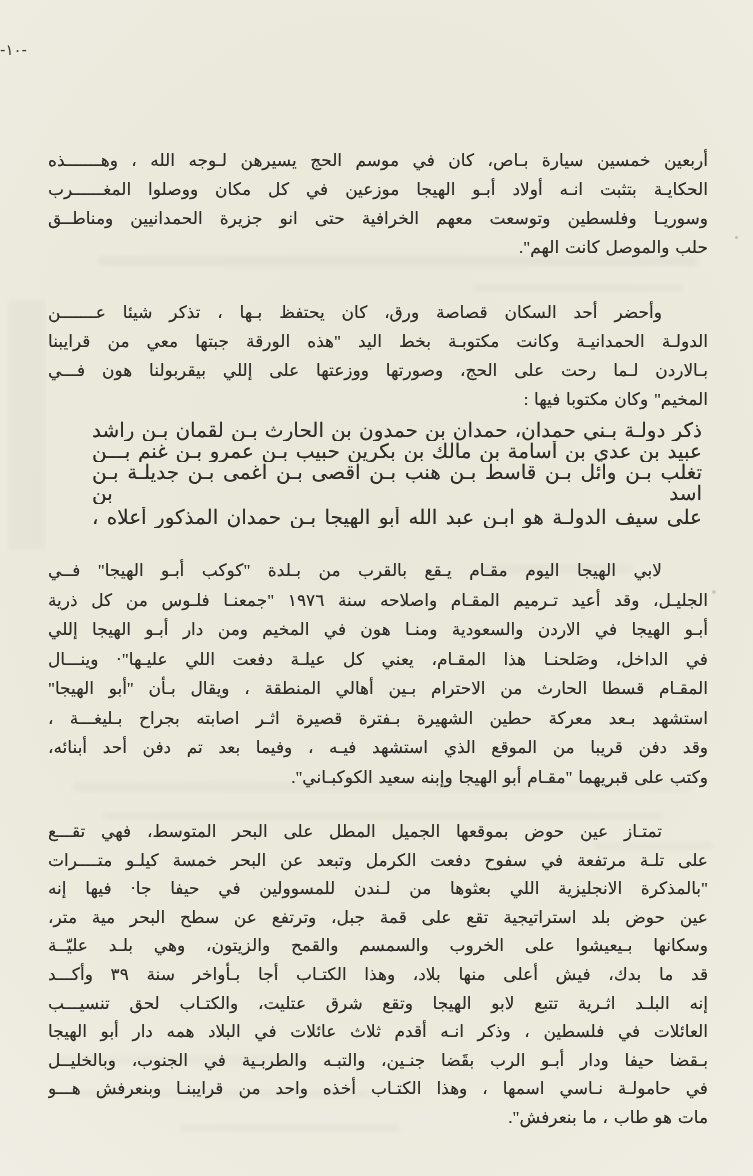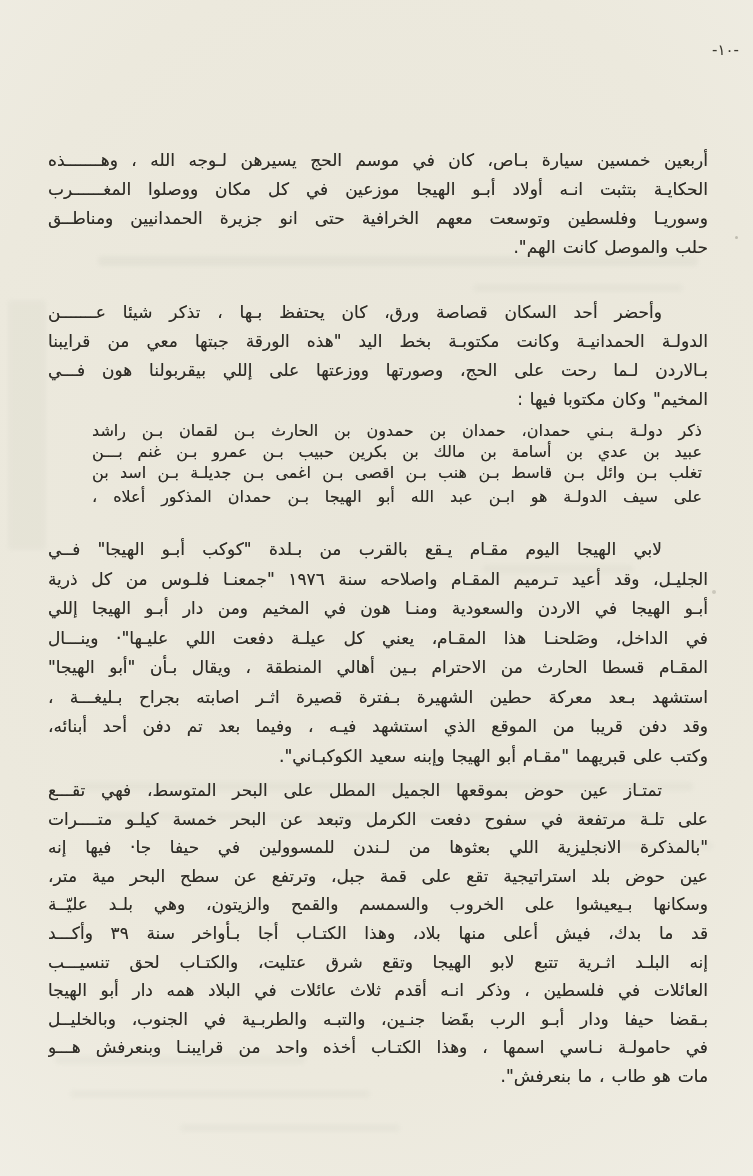--- a/index.html
+++ b/index.html
@@ -8,48 +8,49 @@
     font-family:"DejaVu Sans", sans-serif;
   }
   .page{
     position:relative;width:753px;height:1176px;overflow:hidden;
     background:
       radial-gradient(140% 120% at 50% 44%,
         #e9e6da 0%, #ece9dd 40%, #f2f0e8 70%, #fafaf6 92%, #fdfdfb 100%);
   }
   .pageno{
     position:absolute;top:41px;left:0;right:14px;
-    text-align:right;font-size:15px;color:#3a382f;
+    text-align:left;font-size:15px;color:#3a382f;
     letter-spacing:1px;direction:rtl;
   }
   .content{
     position:absolute;top:146px;right:45px;left:48px;
     direction:rtl;color:#2e2c26;
     text-shadow:0 0 .5px rgba(45,42,35,.55);
     word-spacing:1.5px;
+    font-family:Liberation Serif, serif;
   }
   .block{direction:rtl;}
   .block .line{
     text-align:justify;
     text-align-last:justify;
     -moz-text-align-last:justify;
     overflow:hidden;
     white-space:nowrap;
   }
   .block .line{white-space:normal;height:auto;}
   .block .line.last{text-align-last:right;-moz-text-align-last:right;}
   .block.para{font-size:17px;line-height:29px;}
-  .block.quote{font-size:16px;line-height:21px;margin-right:6px;margin-left:44px;}
+  .block.quote{font-size:20px;line-height:21px;margin-right:6px;margin-left:44px;}
   .block.indent .line:first-child{text-indent:46px;}
   
   #doc .block:nth-child(1){margin-bottom:36px;}
   #doc .block:nth-child(2){margin-bottom:6px;margin-top:12px;}
   #doc .block:nth-child(3){margin-bottom:3px;}
   #doc .block:nth-child(4){margin-bottom:28px;}
-  #doc .block:nth-child(5){margin-bottom:5px;line-height:29.5px;}
+  #doc .block:nth-child(5){margin-bottom:26px;line-height:29.5px;}
   #doc .block:nth-child(6){line-height:28.6px;}
   
   .bleed{
     position:absolute;border-radius:4px;
     background:#87907f;opacity:.07;filter:blur(2.2px);
     pointer-events:none;
   }
   .speck{
     position:absolute;border-radius:50%;
     background:#6d6a5e;opacity:.35;filter:blur(.4px);

